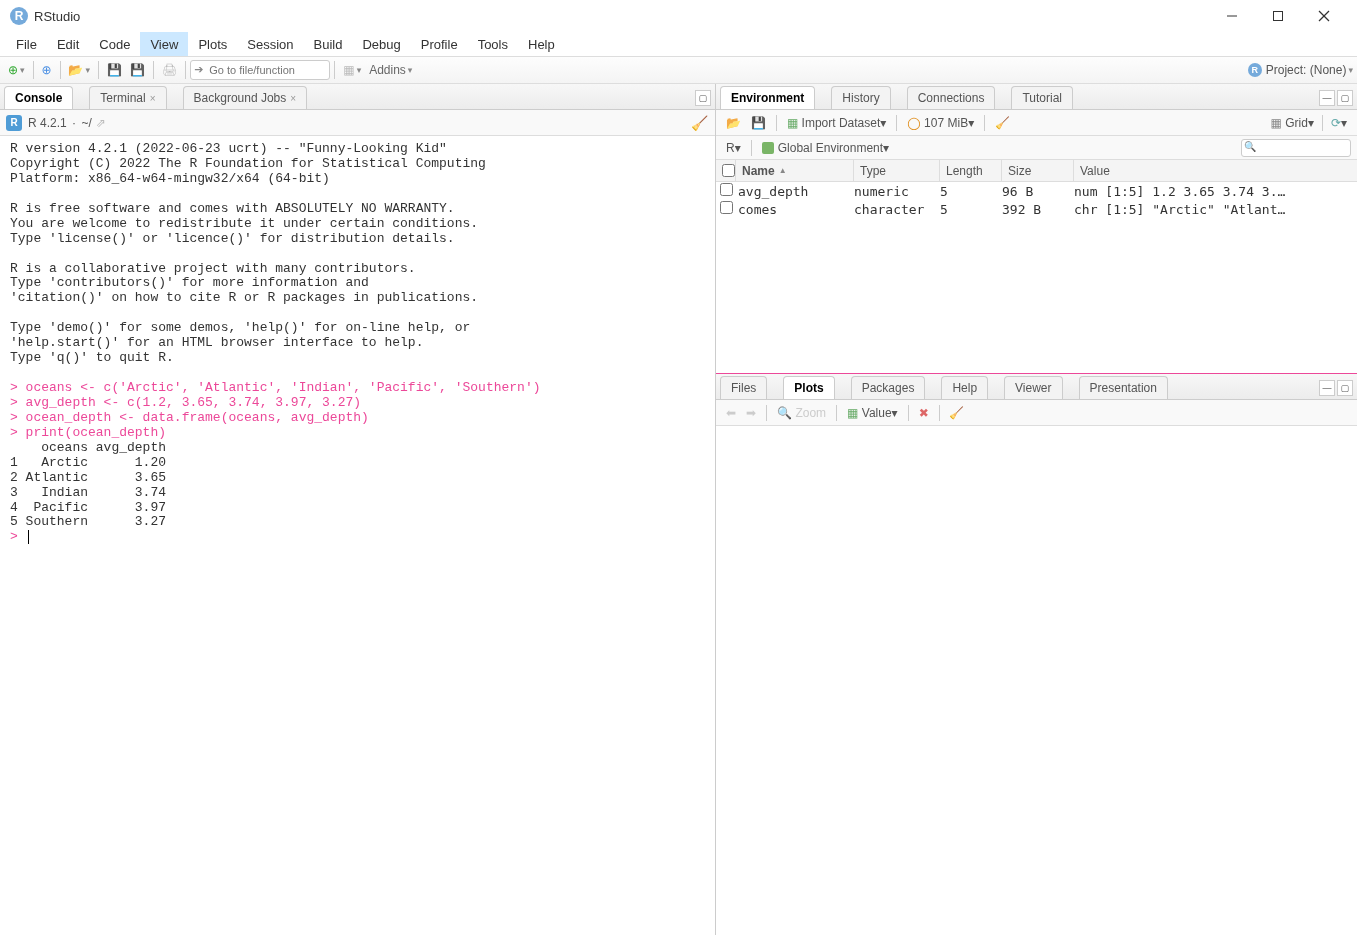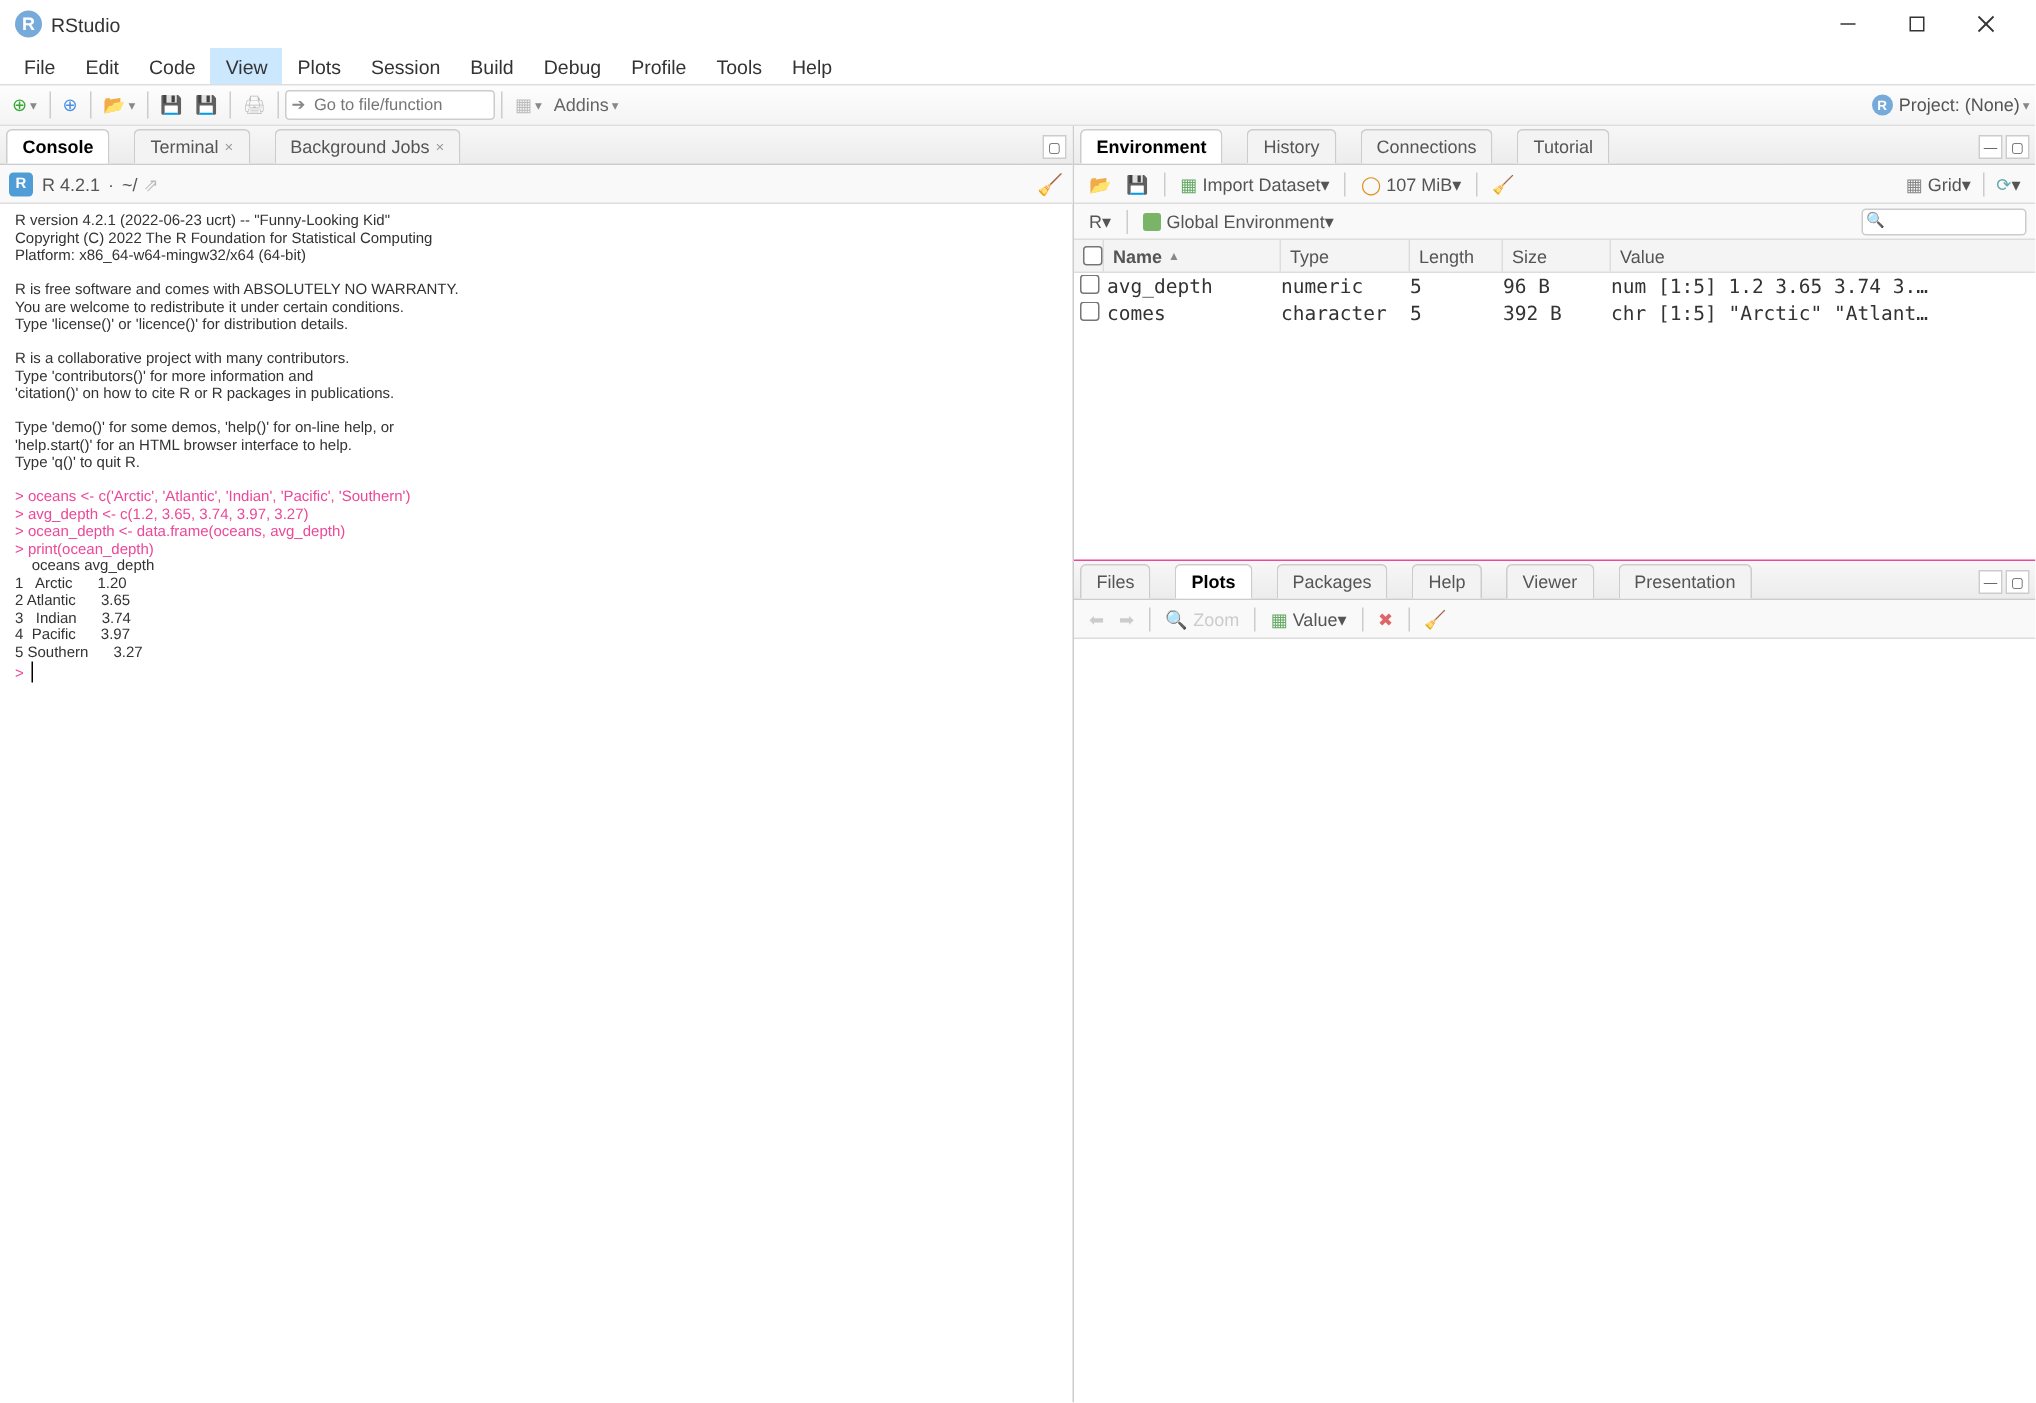--- a/index.html
+++ b/index.html
@@ -46,21 +46,21 @@
 .subbar { height: 26px; border-bottom: 1px solid #ddd; background: #f9f9f9; display:flex; align-items:center; padding: 0 6px; font-size:12px; color:#555; gap:2px; }
 .subbar .rlogo { width:16px;height:16px;background:#4f9cd6;border-radius:3px;display:inline-flex;align-items:center;justify-content:center;color:#fff;font-size:10px;font-weight:bold; margin-right:4px;}
 .subbar .sb-btn { padding:0 4px; height:20px; display:flex; align-items:center; }
 .subbar .sb-sep { width:1px; height:16px; background:#ccc; margin:0 4px; }
 .subbar .sb-right { margin-left:auto; display:flex; align-items:center; }
 .subbar input.search { width:110px; height:18px; border:1px solid #ccc; border-radius:3px; padding:0 4px 0 16px; font-size:11px; }
 .subbar .searchwrap{position:relative;}
 .subbar .searchwrap .sicon{position:absolute;left:3px;top:2px;font-size:10px;color:#999;}
 
 
-.console { flex:1; padding: 6px 10px; font-family: Liberation Sans, sans-serif; font-size: 10px; line-height: 1.15; white-space: pre; overflow:hidden; color:#333; }
+.console { flex:1; padding: 6px 10px; font-family: Liberation Mono, monospace; font-size: 13px; line-height: 1.15; white-space: pre; overflow:hidden; color:#333; }
 .console .blue { color: #ec4899; }
 .console .cursor { display:inline-block; width:1px; height:14px; background:#000; vertical-align:text-bottom; margin-left:2px; }
 
 
 .envhdr { display:flex; height:22px; border-bottom:1px solid #ddd; background:#f4f4f4; font-size:12px; color:#555; align-items:center; }
 .envhdr .col { padding:0 6px; border-right:1px solid #ddd; display:flex; align-items:center; height:100%; }
 .envhdr .col.sort::after{ content:'▲'; font-size:8px; margin-left:4px; color:#888; }
 .envbody { font-family: "Lucida Console", Consolas, monospace; font-size:13px; }
 .envrow { display:flex; height:18px; align-items:center; padding: 0 0; }
 .envrow .c0 { width:20px; text-align:center; }

